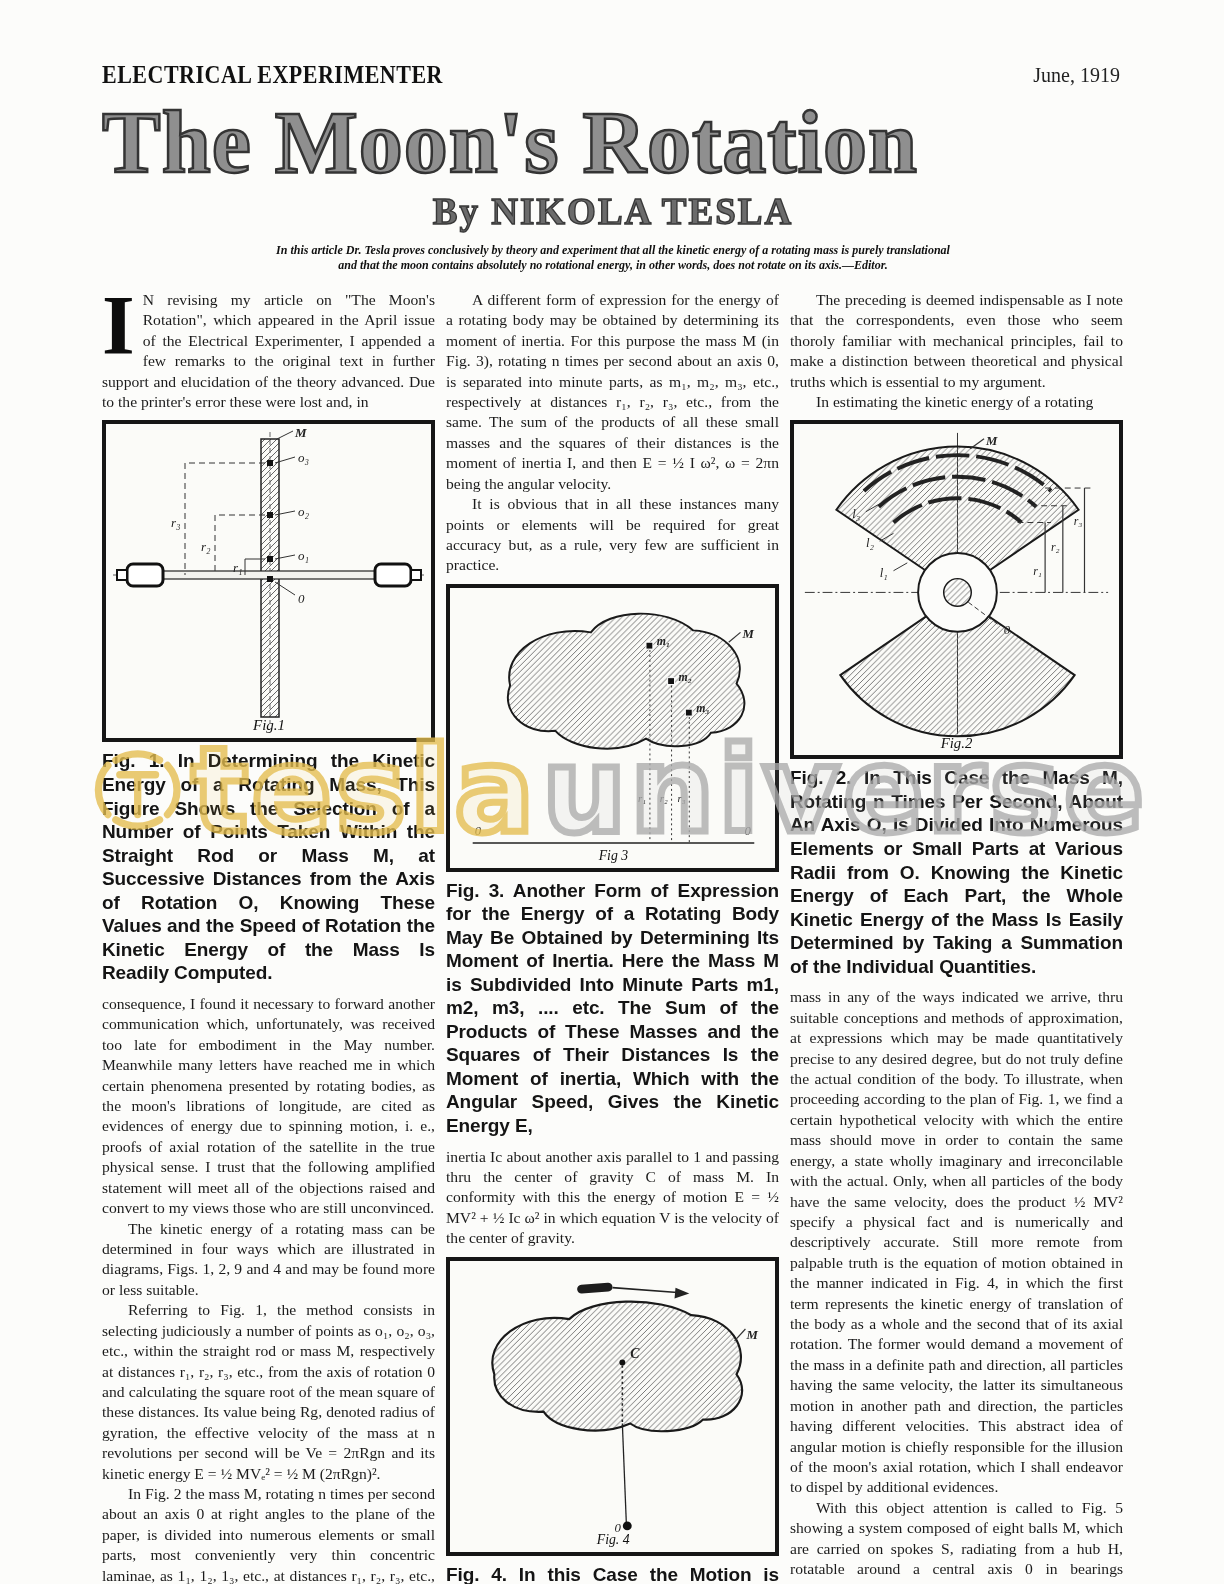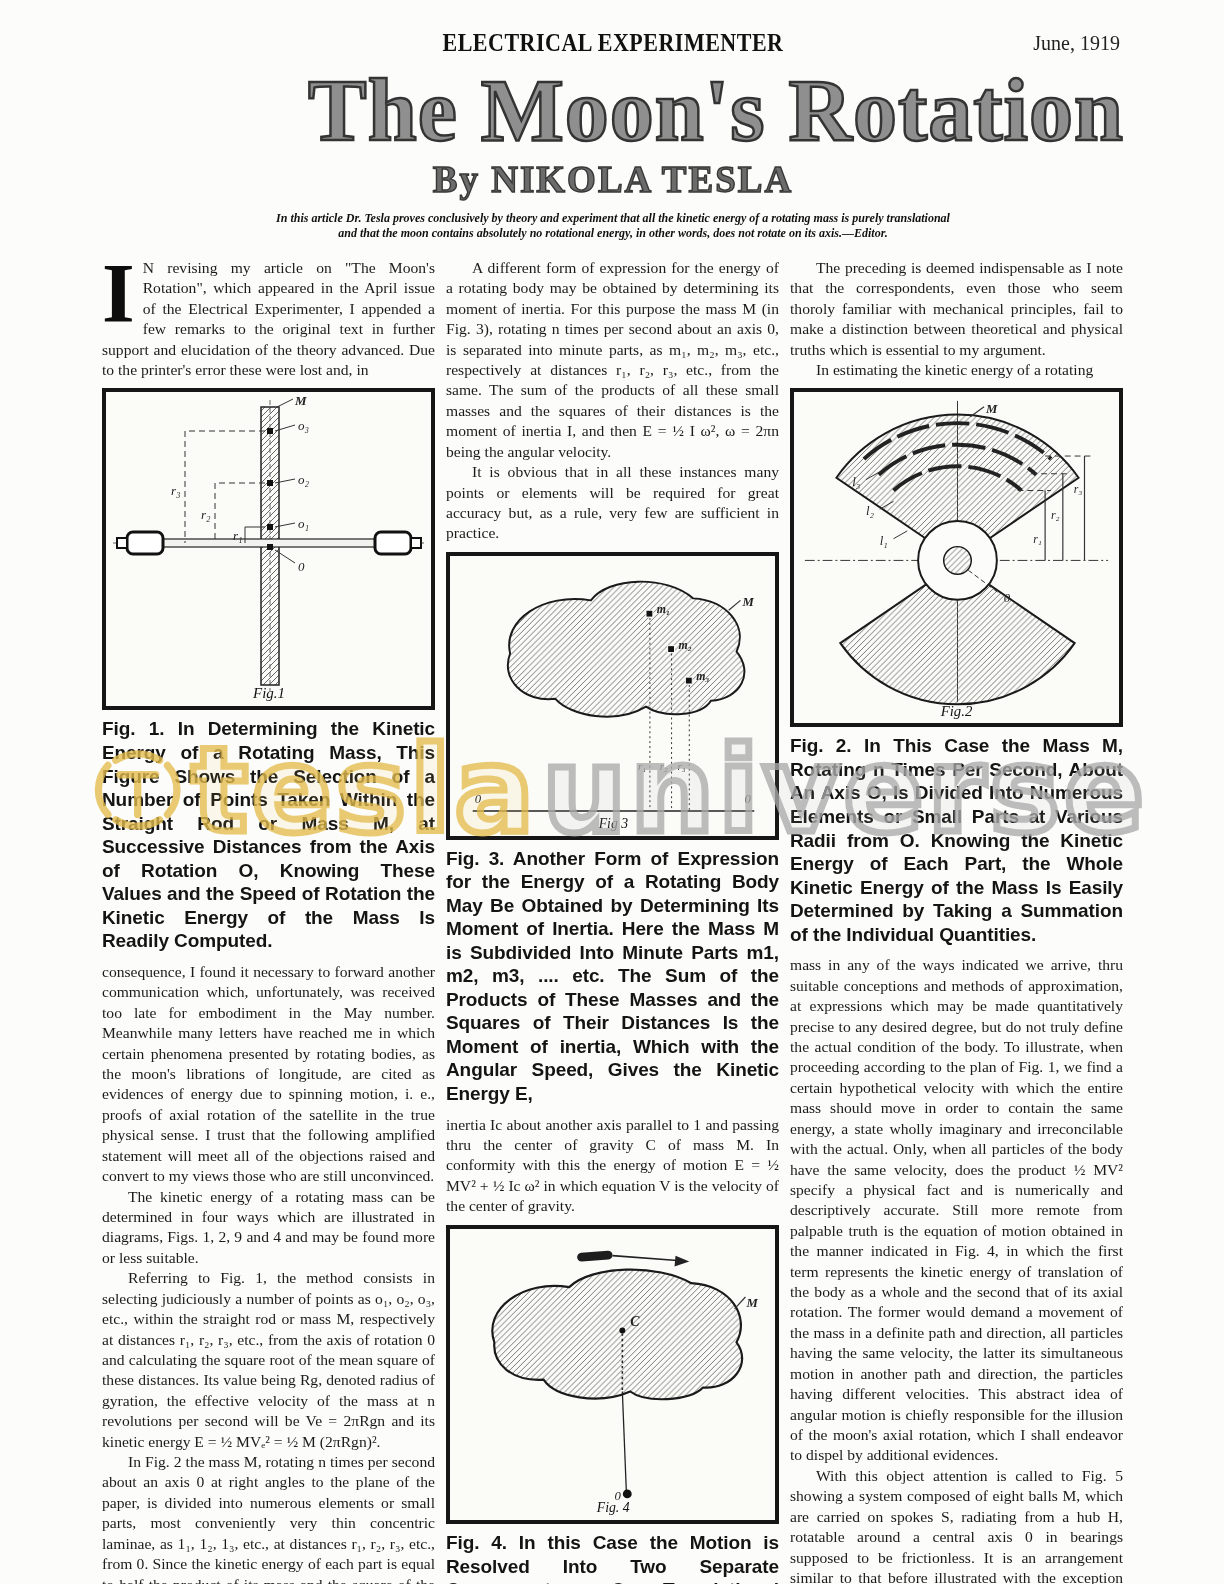--- a/index.html
+++ b/index.html
@@ -3,28 +3,28 @@
 <meta charset="utf-8">
 <style>
   * { margin:0; padding:0; box-sizing:border-box; }
   html,body { background:#e8e8e6; }
   .page {
     position:relative; width:1224px; height:1584px; margin:0 auto;
     background:#fcfcfa; overflow:hidden;
     padding:30px 100px 14px 102px;
     font-family:"Liberation Serif", serif; color:#1e1e1e;
   }
-  .masthead { position:relative; text-align:center; height:30px; }
+  .masthead { position:relative; height:30px;margin-top:32px; }
   .pub-title {
     font-family:"Liberation Serif", serif; font-weight:bold; font-size:22px;
     letter-spacing:.5px; color:#111; transform:scaleY(1.15); display:inline-block;
   }
   .issue-date { position:absolute; right:4px; top:2px; font-size:20px; color:#222; }
   .art-title {
-    text-align:right; font-weight:bold; font-size:88px; line-height:1.02;
+    text-align:left; font-weight:bold; font-size:88px; line-height:1.02;
     color:#8f8f8f; -webkit-text-stroke:2.5px #343434;
     letter-spacing:1px; margin-top:6px;
   }
   .byline {
     text-align:center; font-weight:bold; font-size:37px; color:#6b6b6b;
     -webkit-text-stroke:1.4px #383838; letter-spacing:2px; margin-top:2px;
   }
   .editor-note {
     text-align:center; font-style:italic; font-weight:bold; font-size:12px;
     line-height:1.3; margin-top:10px; color:#101010;

